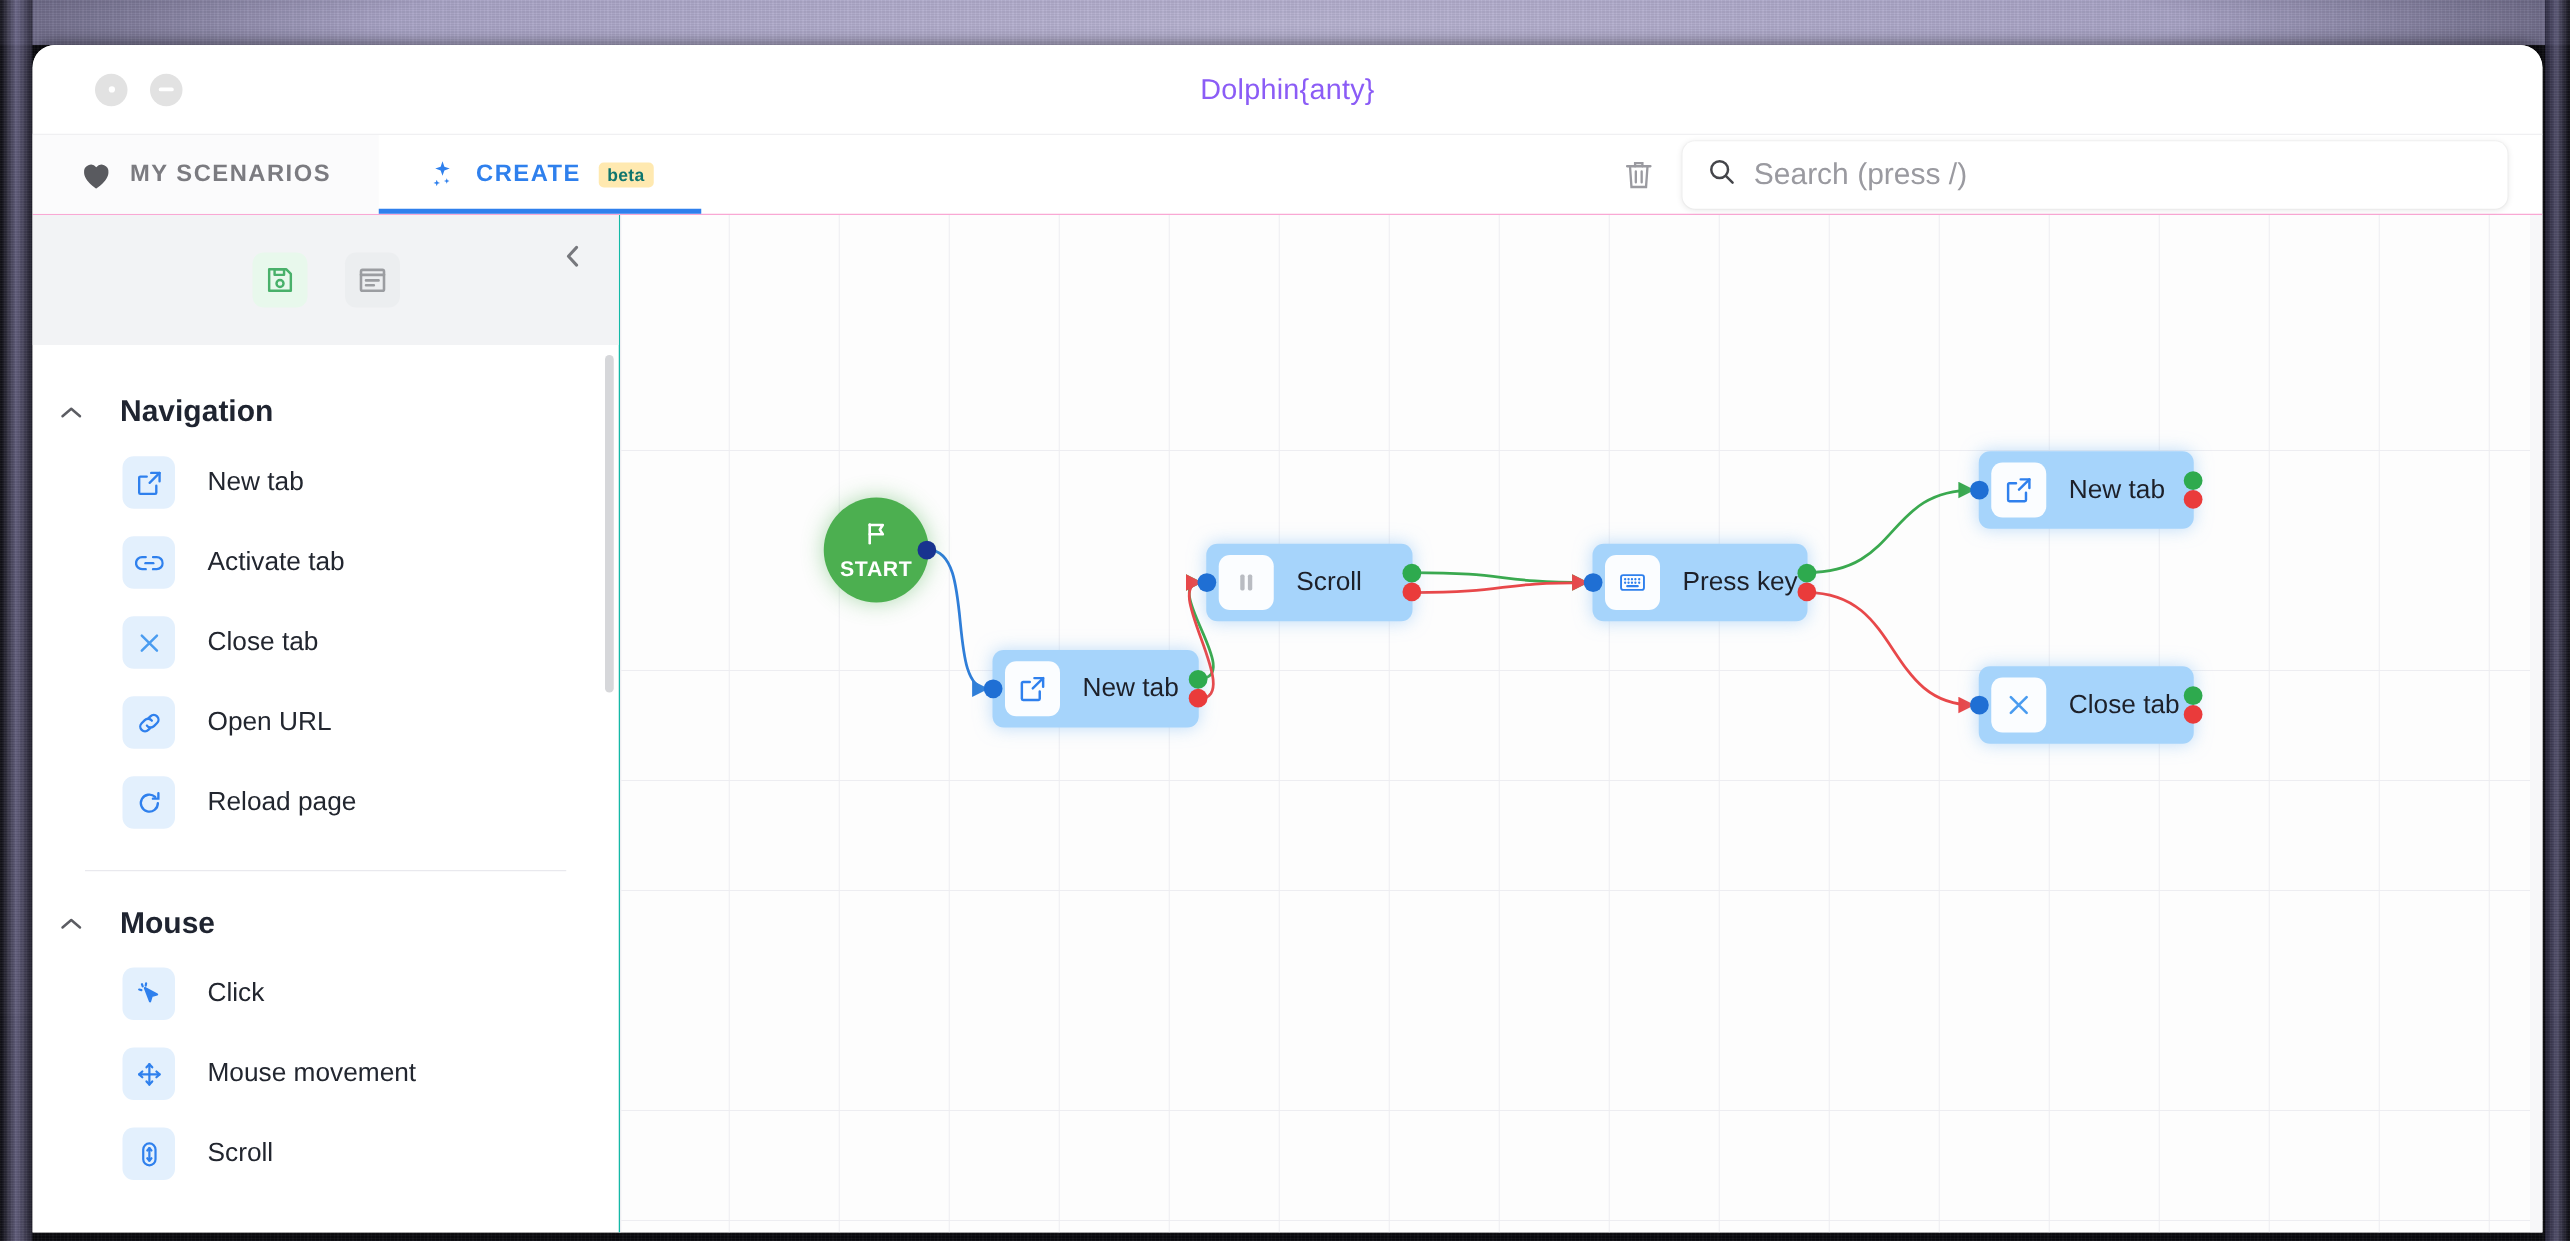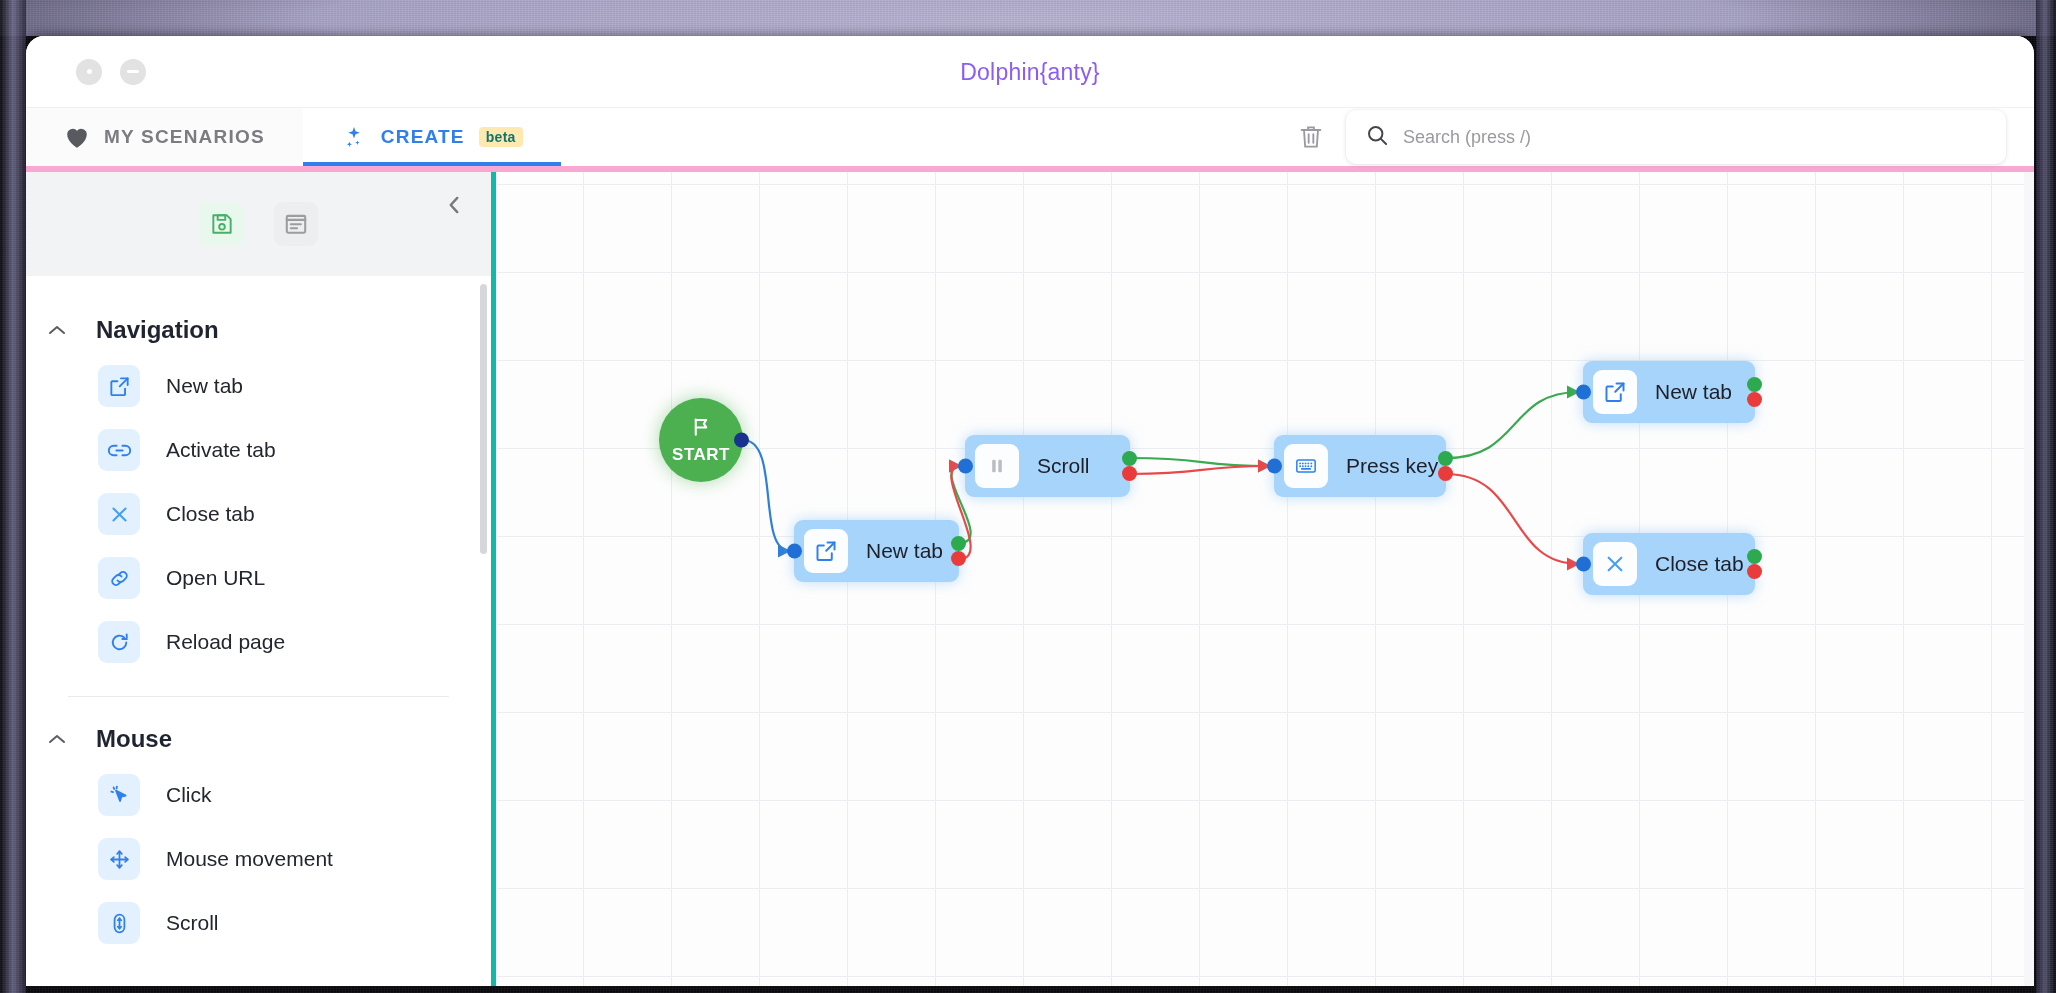--- a/index.html
+++ b/index.html
@@ -68,21 +68,21 @@
   .win-dot .g2 { width: 12px; height: 3px; border-radius: 2px; background: #ffffff; }
   .win-title {
     position: absolute; left: 0; right: 0; top: 50%; transform: translateY(-50%);
     text-align: center; font-size: 23px; color: #8b5cf6; letter-spacing: .2px;
   }
 
   
   .tabbar {
     position: relative; height: 64px;
     background: #ffffff; display: flex; align-items: stretch;
-    border-bottom: 6px solid #f9a8d4;
+    border-bottom: 1px solid #f9a8d4;
   }
   .tab {
     display: flex; align-items: center; gap: 14px;
     padding: 0 38px; cursor: pointer; position: relative;
     font-size: 19px; font-weight: 600; letter-spacing: 1.2px;
   }
   .tab.inactive { color: #7b7b80; background: #fbfbfc; }
   .tab.active { color: #2f80ed; }
   .tab.active::after {
     content: ""; position: absolute; left: 0; right: 0; bottom: 0;
@@ -99,33 +99,33 @@
     display: flex; align-items: center; gap: 18px;
   }
   .trash-btn { width: 34px; height: 34px; display:flex; align-items:center;justify-content:center;
      cursor:pointer; }
   .searchbox {
     width: 660px; height: 54px; border-radius: 10px; background: #fff;
     box-shadow: 0 1px 5px rgba(0,0,0,.10), 0 0 0 1px rgba(0,0,0,.02);
     display: flex; align-items: center; gap: 14px; padding: 0 20px;
   }
   .searchbox input {
-    border: none; outline: none; flex: 1; font-size: 18px; color: #44454a;
+    border: none; outline: none; flex: 1; font-size: 24px; color: #44454a;
     font-family: "Liberation Sans", sans-serif; background: transparent;
   }
   .searchbox input::placeholder { color: #9a9aa0; }
 
   
   .body { display: flex; height: calc(950px - 72px - 64px); }
 
   
   .sidepanel {
     position: relative;
     width: 470px; flex: 0 0 470px;
-    background: #ffffff; border-right: 5px solid #14b8a6;
+    background: #ffffff; border-right: 1px solid #14b8a6;
     display: flex; flex-direction: column;
   }
   .panel-toolbar {
     height: 104px; background: #f2f3f5; display: flex; align-items: center;
     justify-content: center; gap: 30px; position: relative;
   }
   .tool-btn { width: 44px; height: 44px; border-radius: 9px; display: flex;
     align-items: center; justify-content: center; cursor: pointer; }
   .tool-btn.green { background: #e8f8ec; }
   .tool-btn.grey  { background: #eceef0; }

